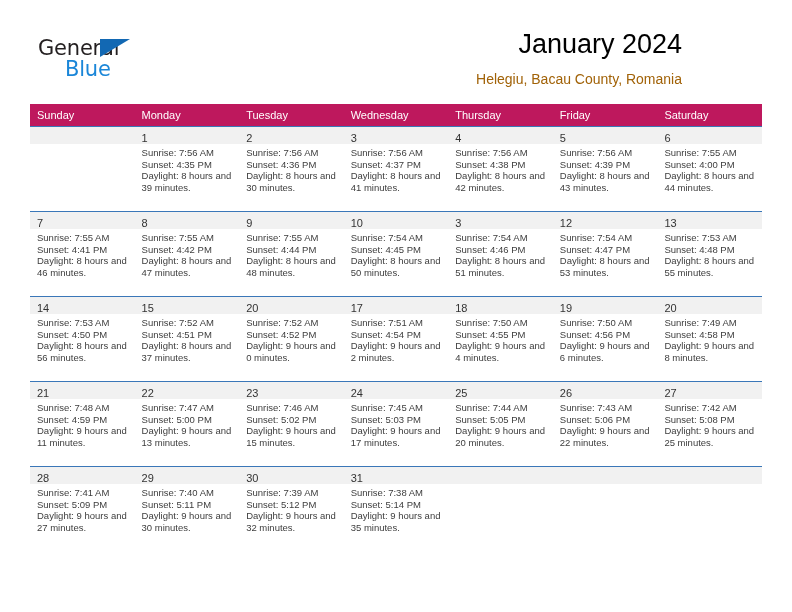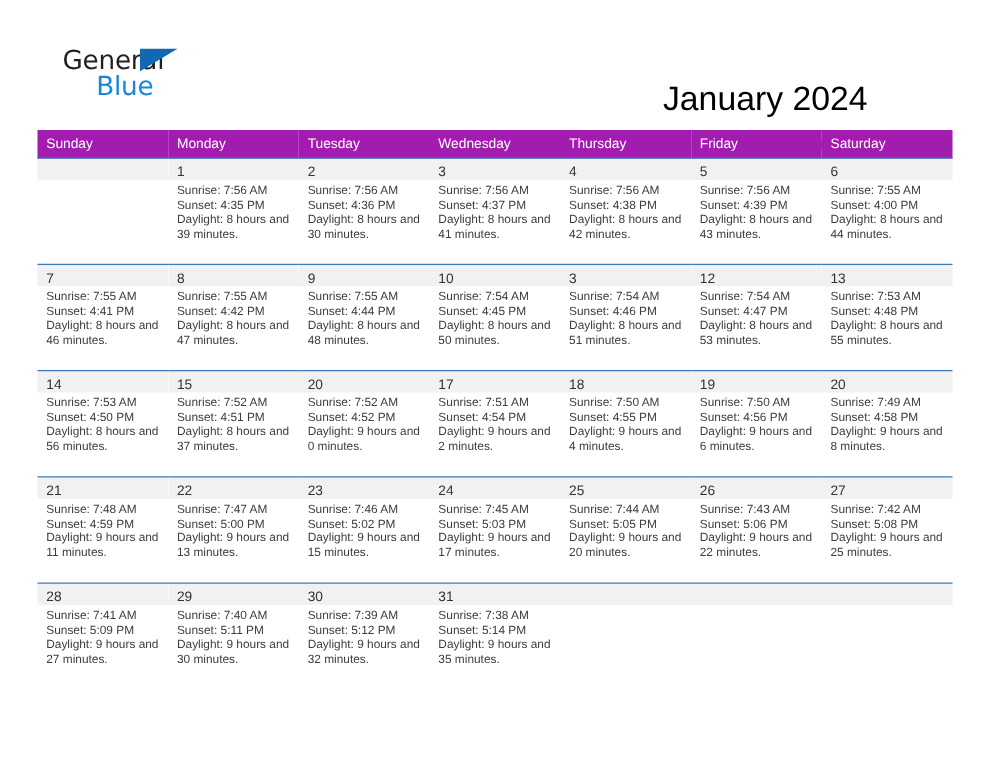--- a/index.html
+++ b/index.html
@@ -18,21 +18,21 @@
   .page {
     position: relative;
     width: 792px;
     height: 612px;
     box-sizing: border-box;
   }
 
   
   .header {
     position: absolute;
-    left: 16px;
+    left: 4px;
     top: 0;
     width: 712px;
     height: 100px;
   }
 
   .logo {
     position: absolute;
     left: 34px;
     top: 37px;
     width: 130px;
@@ -75,42 +75,41 @@
     position: absolute;
     right: 34px;
     top: 28px;
     text-align: right;
   }
   .cal-title {
     font-size: 27px;
     color: #000000;
     line-height: 33px;
     white-space: nowrap;
-    margin-top: 35px;
   }
   .cal-subtitle {
     margin-top: 10px;
     font-size: 14px;
     color: #a16207;
     line-height: 17px;
     white-space: nowrap;
   }
 
   
   .calendar {
     position: absolute;
     left: 30px;
     top: 104px;
     width: 732px;
     border-collapse: collapse;
     table-layout: fixed;
   }
 
   .calendar th {
-    background: #a21caf;
+    background: #be185d;
     color: #ffffff;
     font-size: 11px;
     font-weight: normal;
     text-align: left;
     padding: 5px 0 5px 7px;
     height: 12px;
     border: none;
   }
 
   .calendar td {

